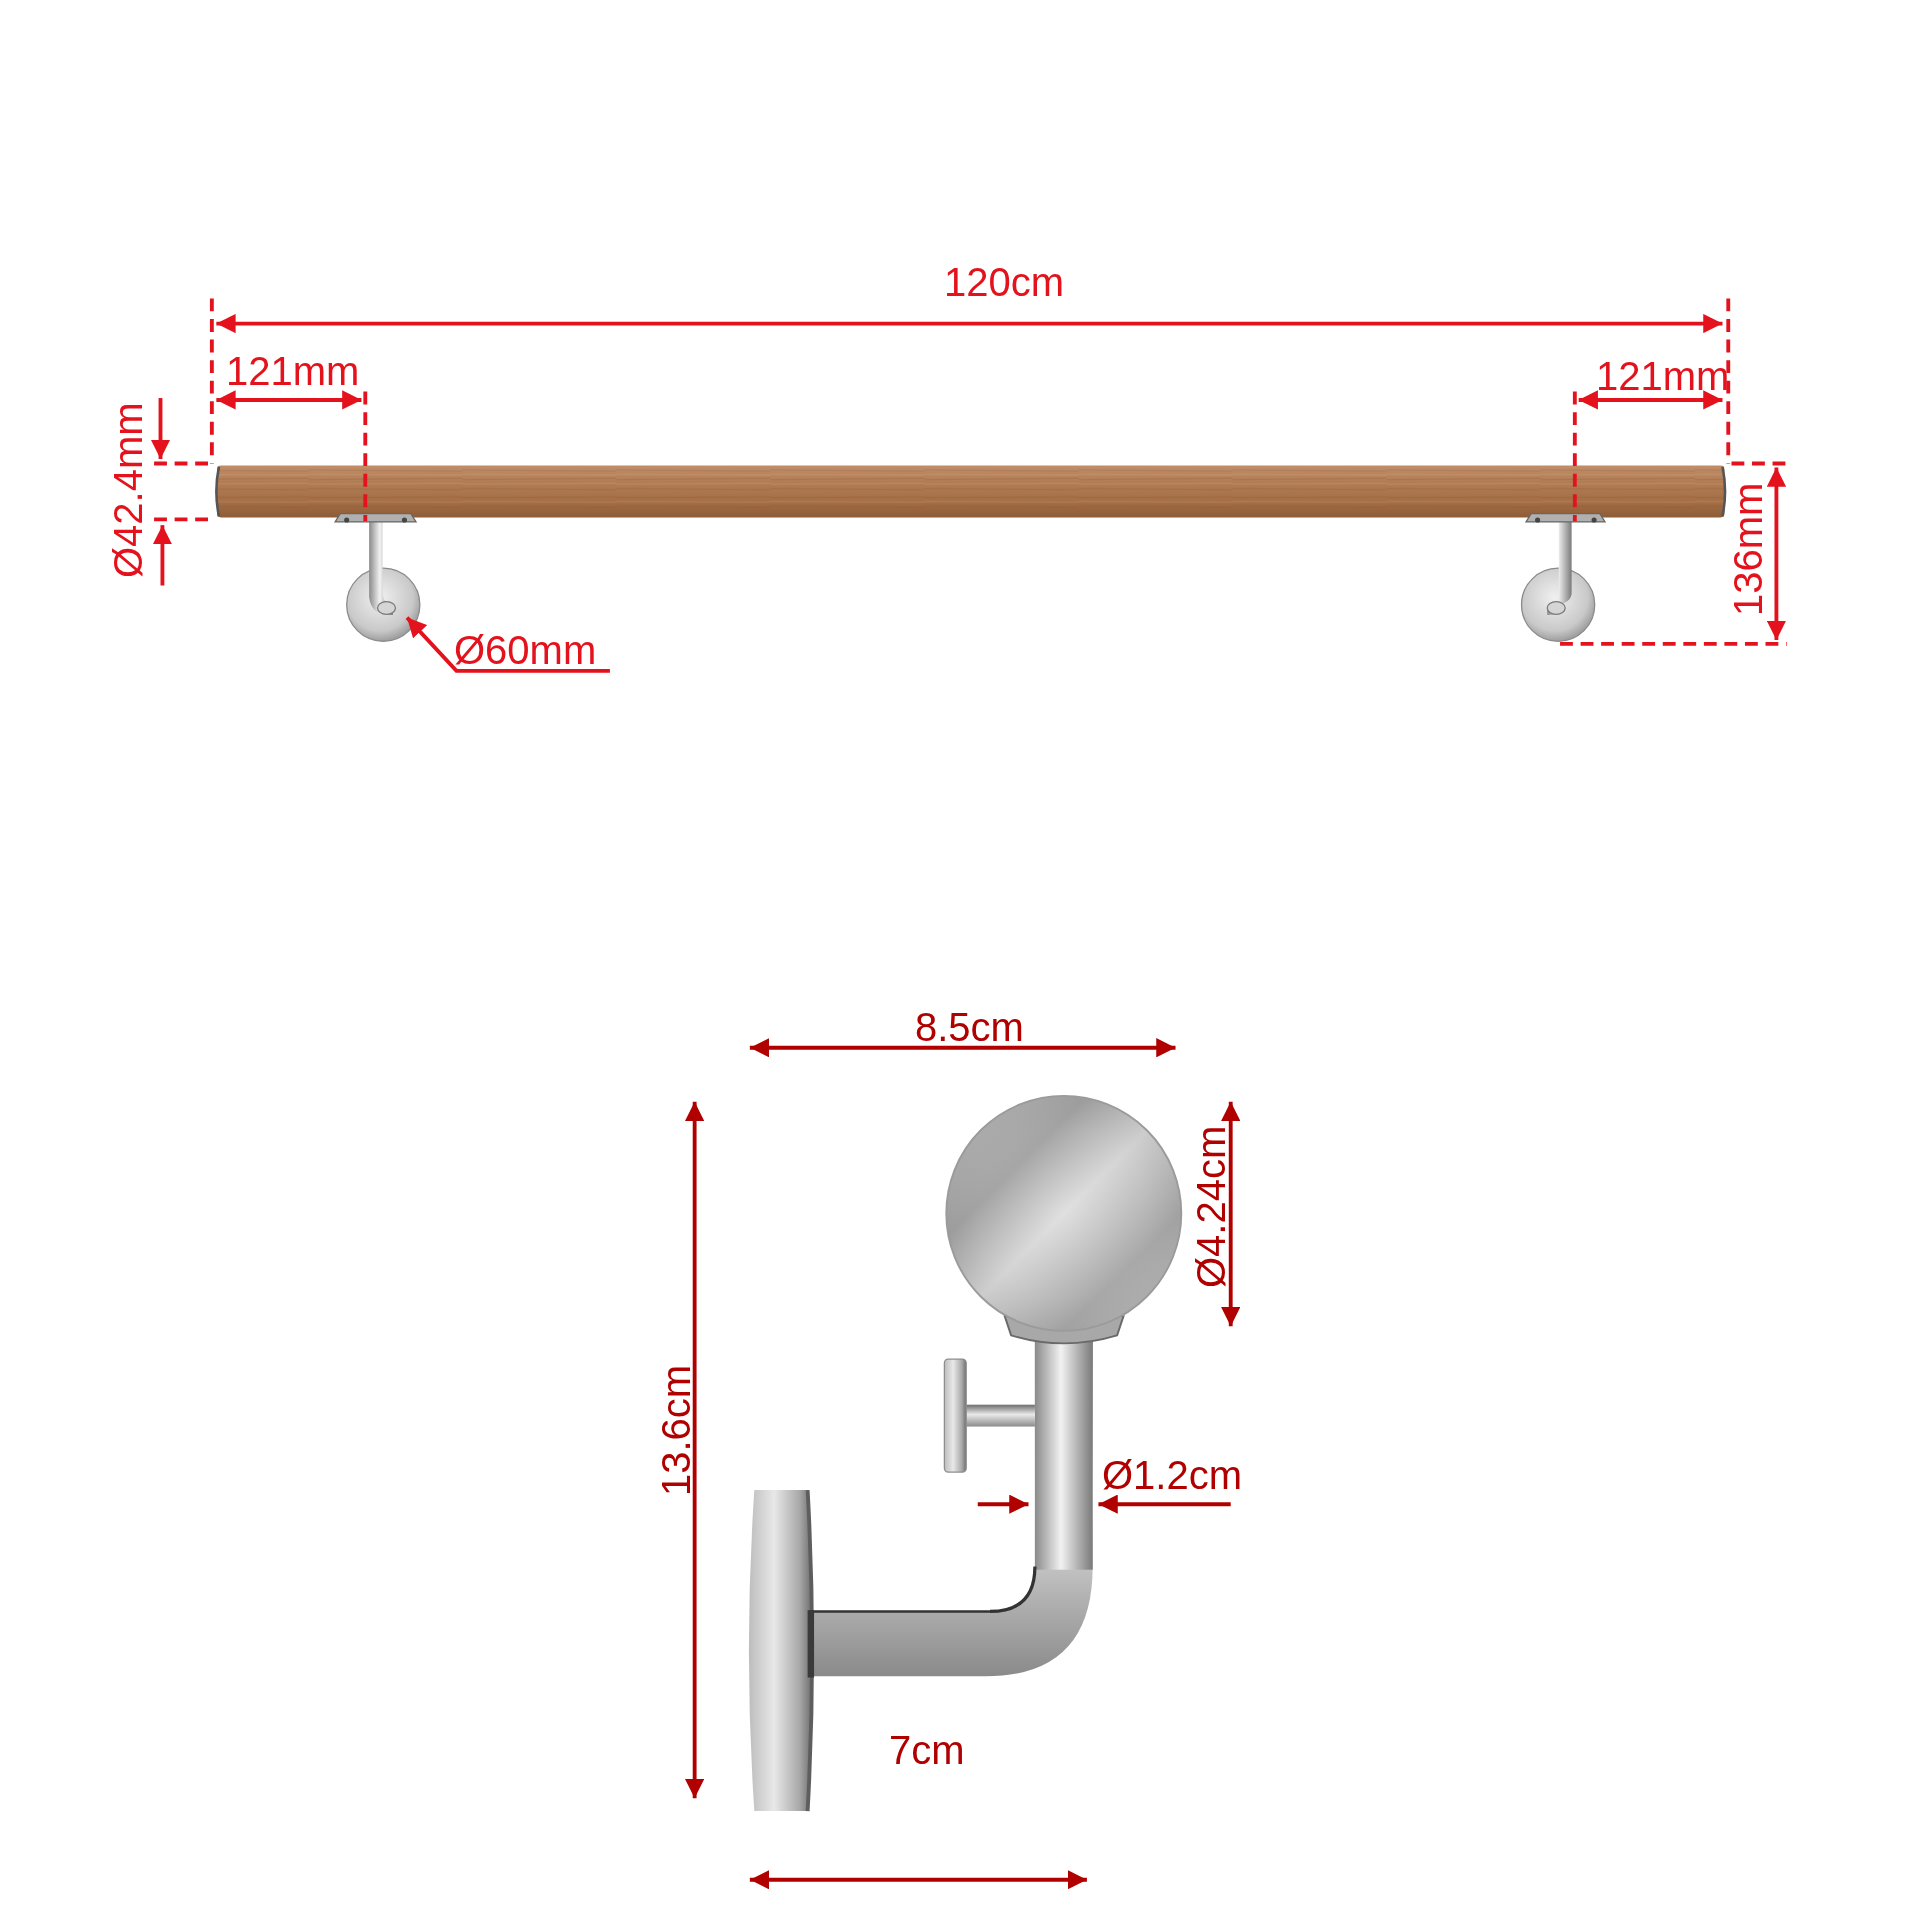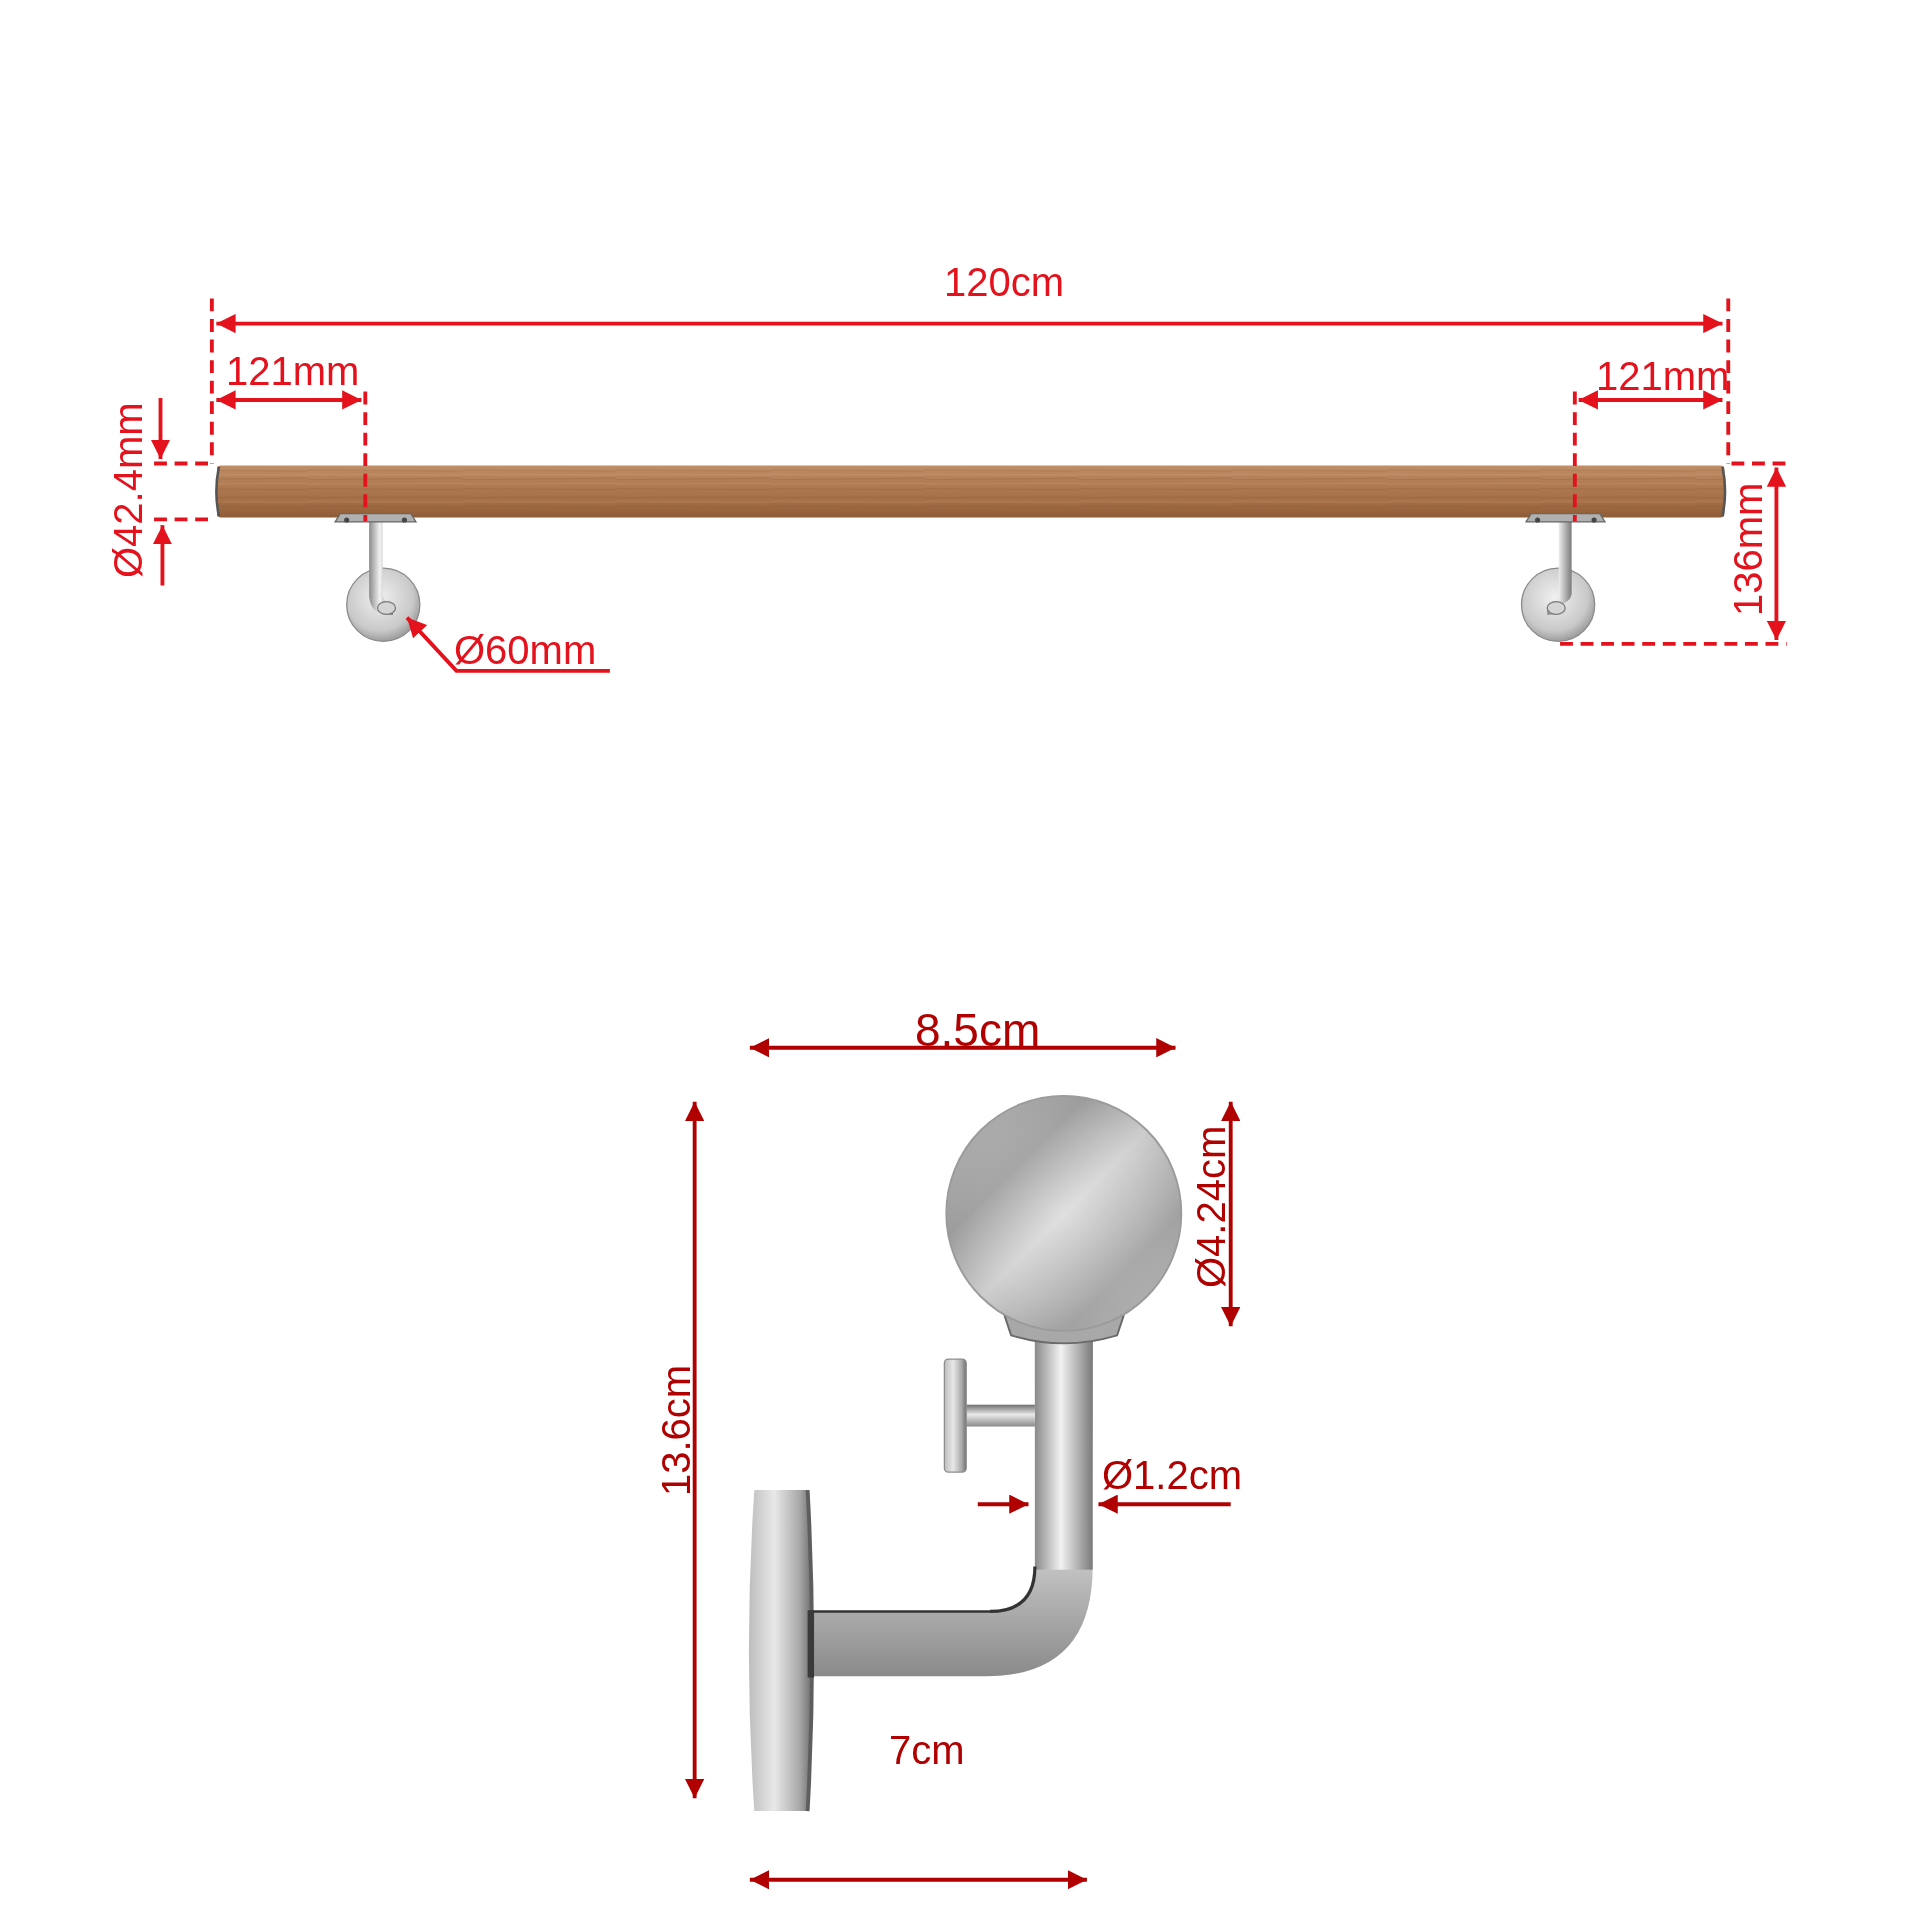--- a/index.html
+++ b/index.html
@@ -156,18 +156,18 @@
   </g>
 </svg>
 
 <div class="lbl top-lbl" style="left:913px; top:262px;margin-left:31px;">120cm</div>
 <div class="lbl top-lbl" style="left:226px; top:351px;">121mm</div>
 <div class="lbl top-lbl" style="left:1596px; top:356px;">121mm</div>
 <div class="lbl top-lbl vert" style="left:108px; top:578px;">Ø42.4mm</div>
 <div class="lbl top-lbl" style="left:454px; top:630px;">Ø60mm</div>
 <div class="lbl top-lbl vert" style="left:1728px; top:616px;">136mm</div>
 
-<div class="lbl bot-lbl" style="left:915px; top:1007px; font-size:46px;">8.5cm</div>
+<div class="lbl bot-lbl" style="left:915px; top:1007px; font-size:40px;">8.5cm</div>
 <div class="lbl bot-lbl vert" style="left:656px; top:1496px;">13.6cm</div>
 <div class="lbl bot-lbl vert" style="left:1191px; top:1288px;">Ø4.24cm</div>
 <div class="lbl bot-lbl" style="left:1102px; top:1455px;text-align:center;">Ø1.2cm</div>
 <div class="lbl bot-lbl" style="left:889px; top:1730px;">7cm</div>
 
 
 </body></html>

